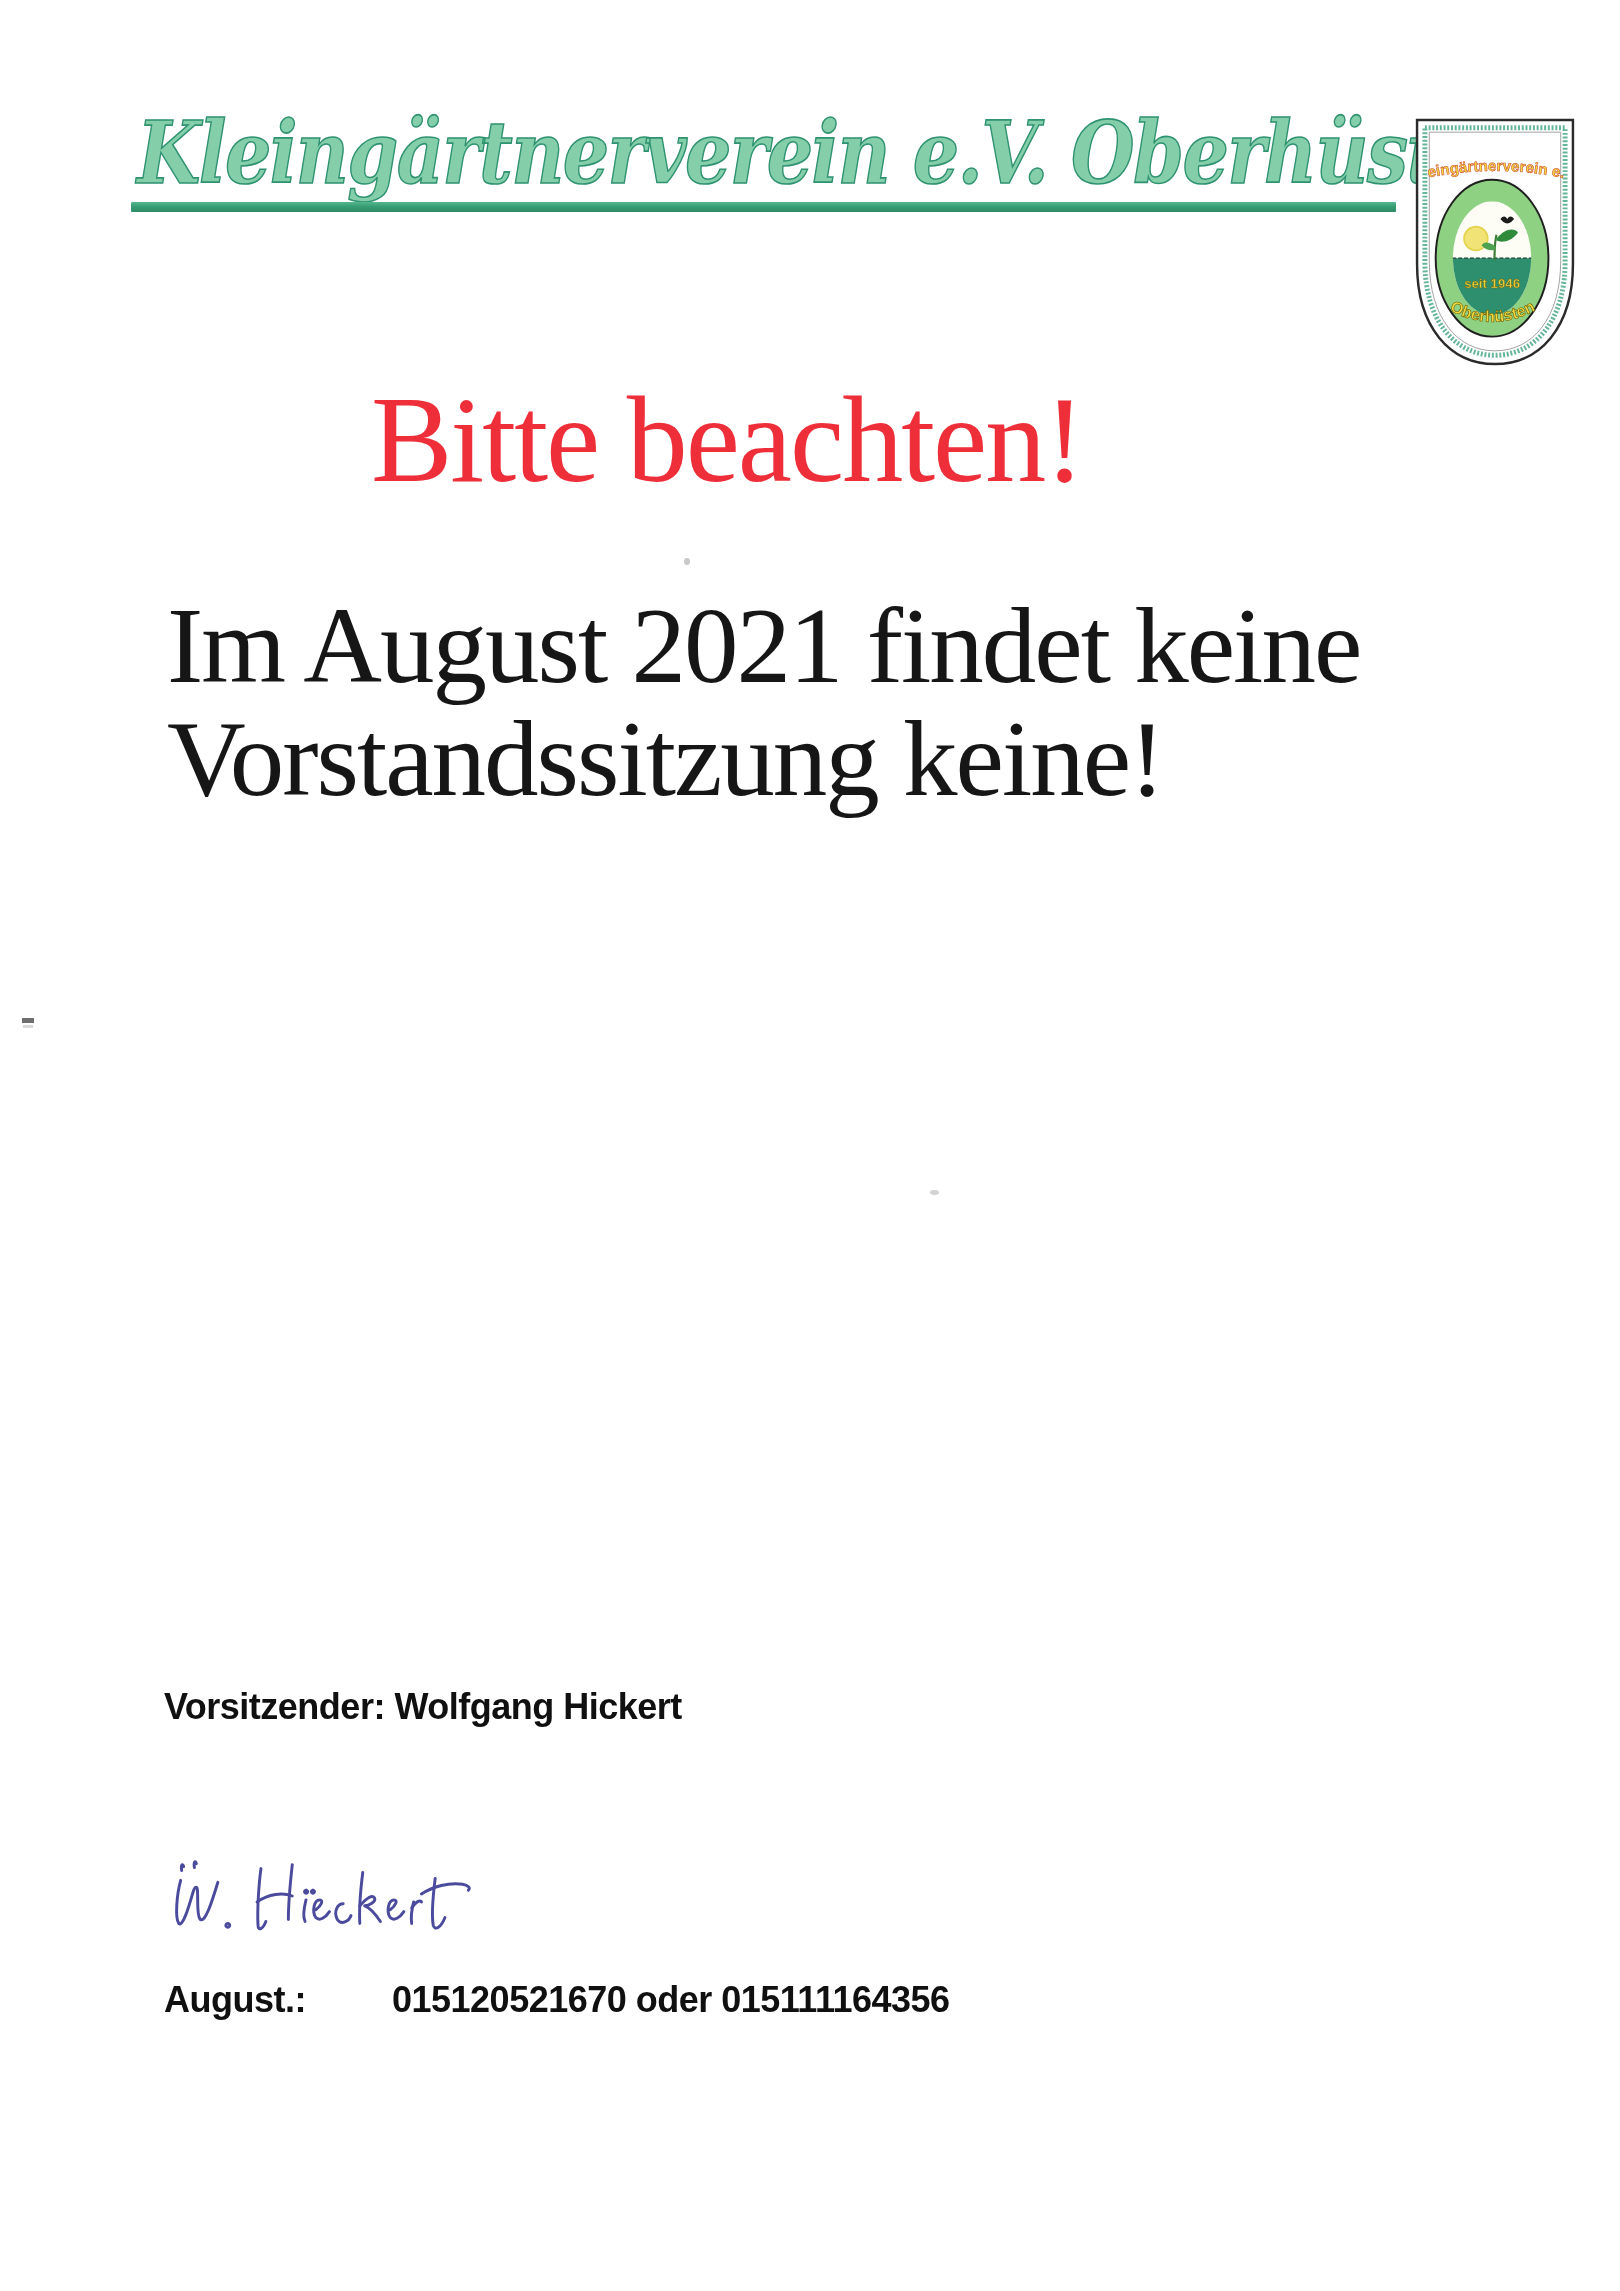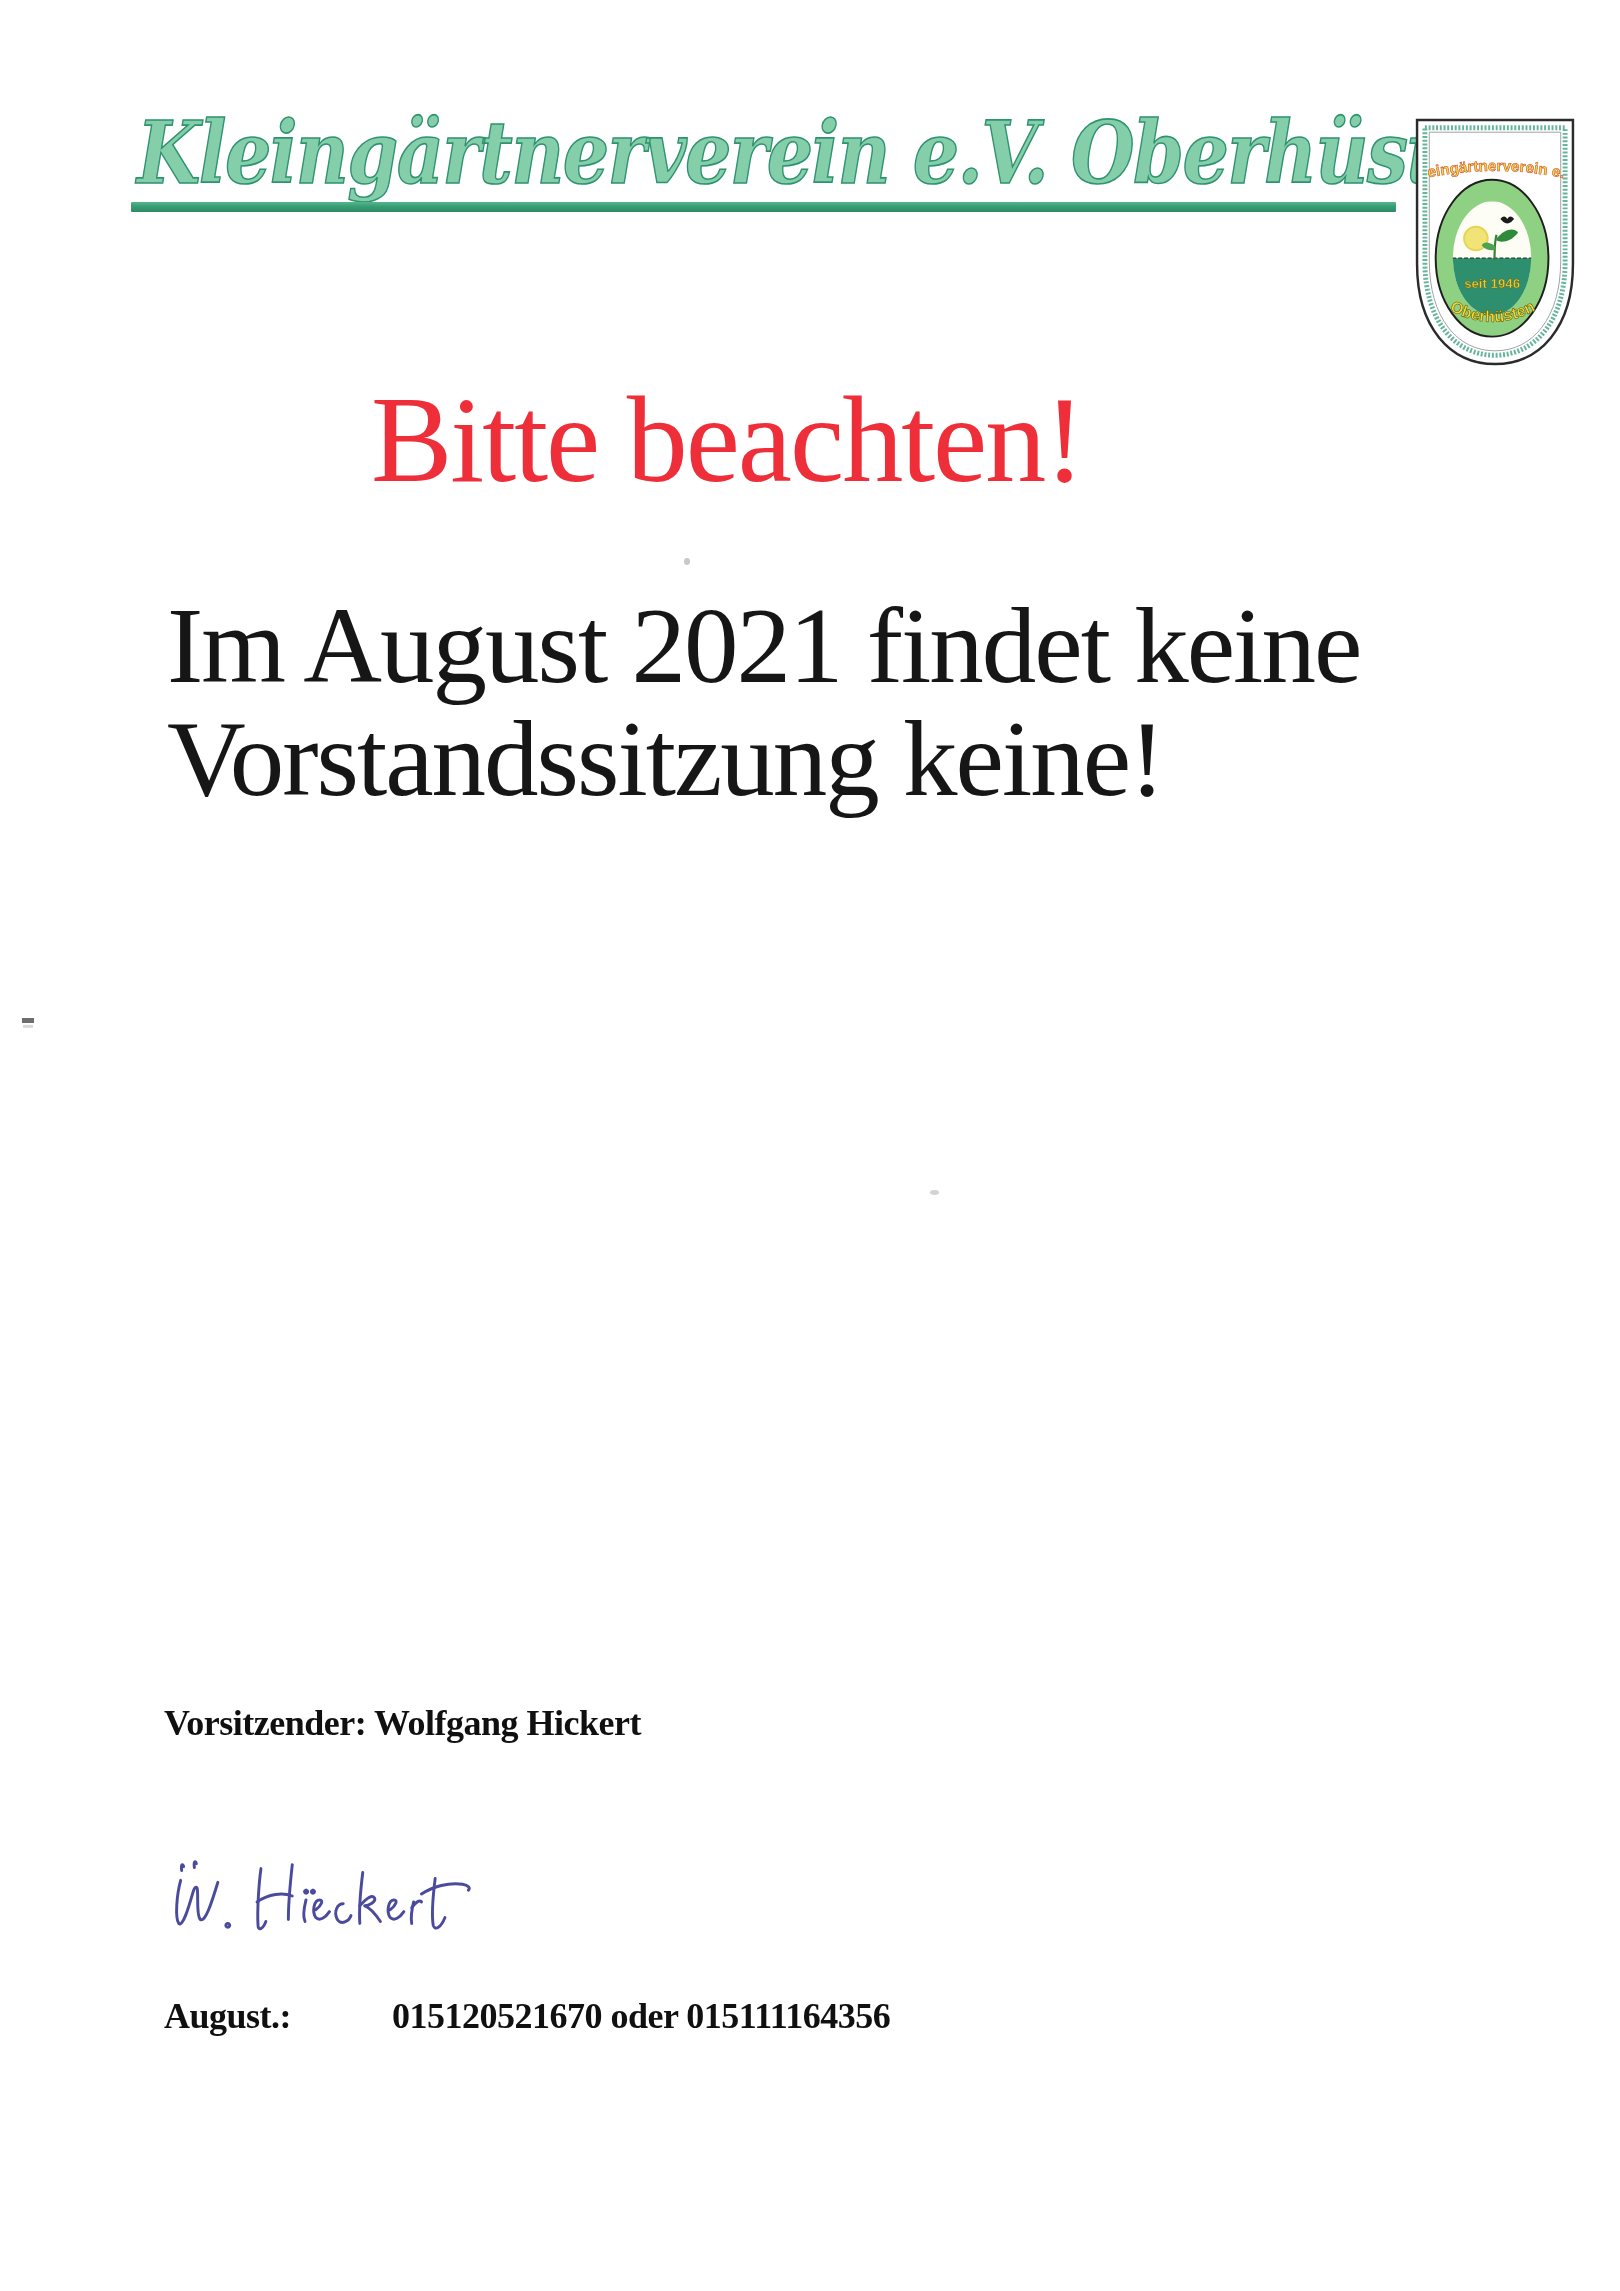--- a/index.html
+++ b/index.html
@@ -43,22 +43,21 @@
     position:absolute;left:167px;top:590px;width:1358px;
     font-size:109px;line-height:1.035;letter-spacing:-2px;
     color:var(--body-black,#161616);
     font-family:"Liberation Serif", serif;
   }
   
   .foot{
     position:absolute;left:164px;
     font-size:36px;font-weight:bold;letter-spacing:-0.5px;line-height:1;
     color:#101010;white-space:nowrap;
-    font-family:Liberation Serif, serif;
-    margin-top:16px;
+    font-family:Liberation Sans, sans-serif;
   }
   .foot.chairman{top:1689px;}
   .foot.dateline{top:1780px;}
   .foot.mobile-label{top:1982px;}
   .foot.mobile-numbers{top:1982px;left:392px;}
   .signature{position:absolute;left:167px;top:1841px;width:323px;height:110px;}
   .sig-stroke{fill:none;stroke:var(--signature-blue,#3c3c96);stroke-width:3;
     stroke-linecap:round;stroke-linejoin:round;opacity:.92;}
   
   .artifact{position:absolute;pointer-events:none;}

